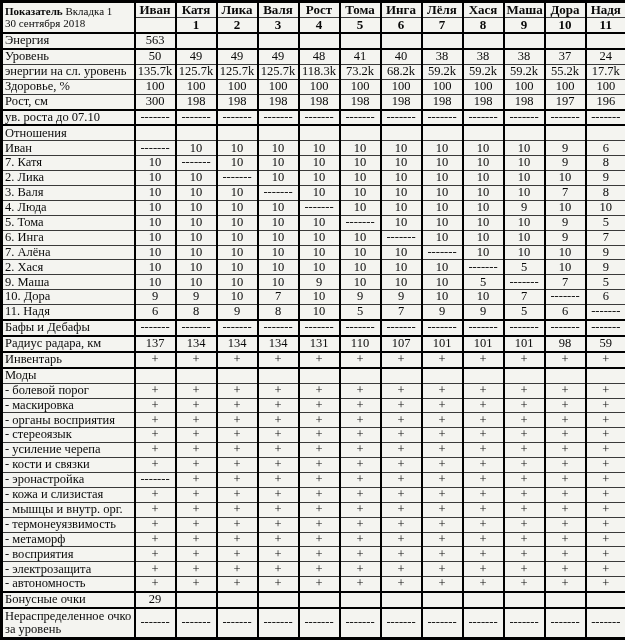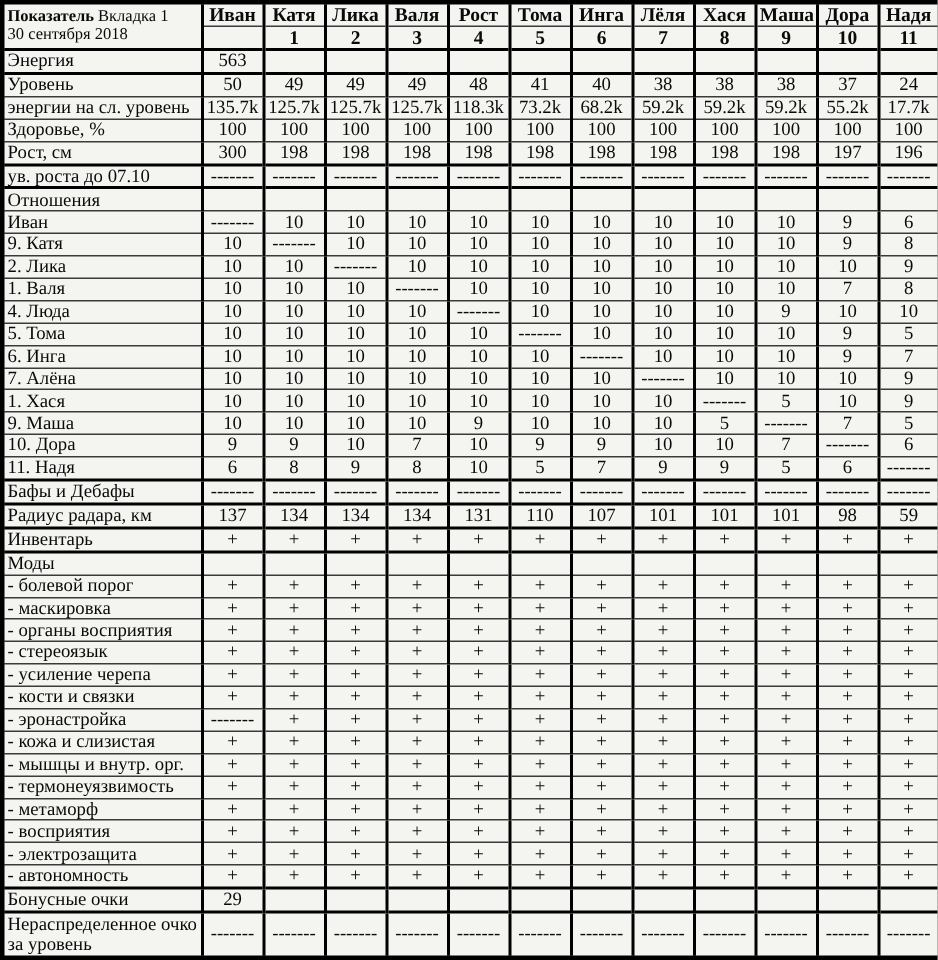--- a/index.html
+++ b/index.html
@@ -200,21 +200,21 @@
         <td class="val">10</td>
         <td class="val">10</td>
         <td class="val">10</td>
         <td class="val">10</td>
         <td class="val">10</td>
         <td class="val">10</td>
         <td class="val">9</td>
         <td class="val">6</td>
       </tr>
       <tr>
-        <td class="label">9. Катя</td>
+        <td class="label">7. Катя</td>
         <td class="val">10</td>
         <td class="val">-------</td>
         <td class="val">10</td>
         <td class="val">10</td>
         <td class="val">10</td>
         <td class="val">10</td>
         <td class="val">10</td>
         <td class="val">10</td>
         <td class="val">10</td>
         <td class="val">10</td>
@@ -230,21 +230,21 @@
         <td class="val">10</td>
         <td class="val">10</td>
         <td class="val">10</td>
         <td class="val">10</td>
         <td class="val">10</td>
         <td class="val">10</td>
         <td class="val">10</td>
         <td class="val">9</td>
       </tr>
       <tr>
-        <td class="label">1. Валя</td>
+        <td class="label">3. Валя</td>
         <td class="val">10</td>
         <td class="val">10</td>
         <td class="val">10</td>
         <td class="val">-------</td>
         <td class="val">10</td>
         <td class="val">10</td>
         <td class="val">10</td>
         <td class="val">10</td>
         <td class="val">10</td>
         <td class="val">10</td>
@@ -305,21 +305,21 @@
         <td class="val">10</td>
         <td class="val">10</td>
         <td class="val">10</td>
         <td class="val">-------</td>
         <td class="val">10</td>
         <td class="val">10</td>
         <td class="val">10</td>
         <td class="val">9</td>
       </tr>
       <tr>
-        <td class="label">1. Хася</td>
+        <td class="label">2. Хася</td>
         <td class="val">10</td>
         <td class="val">10</td>
         <td class="val">10</td>
         <td class="val">10</td>
         <td class="val">10</td>
         <td class="val">10</td>
         <td class="val">10</td>
         <td class="val">10</td>
         <td class="val">-------</td>
         <td class="val">5</td>

